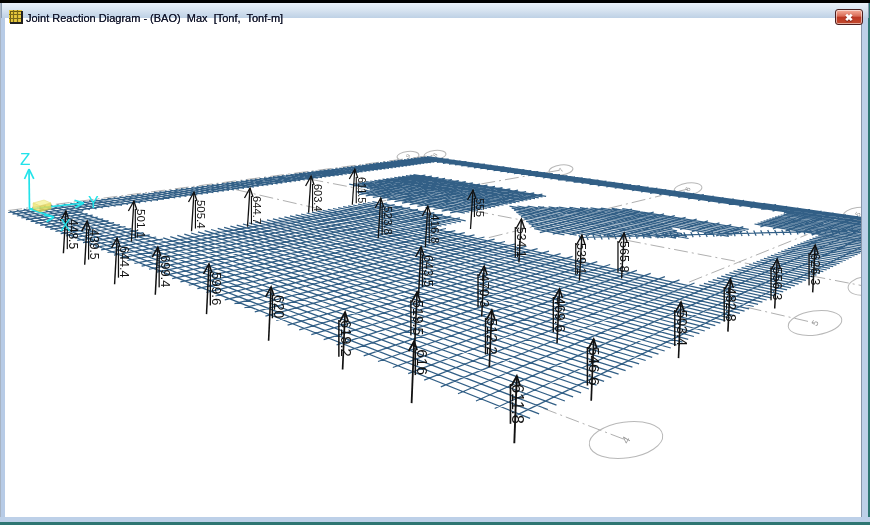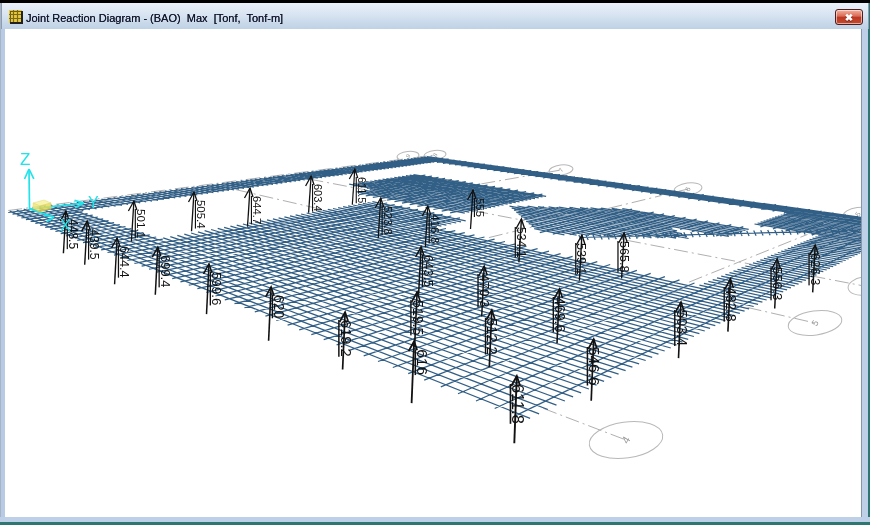--- a/index.html
+++ b/index.html
@@ -1,17 +1,17 @@
 <!DOCTYPE html>
 <html><head><meta charset="utf-8"><style>
 *{margin:0;padding:0;box-sizing:border-box}
 body{width:870px;height:525px;position:relative;font-family:"Liberation Sans",sans-serif;background:#fff;overflow:hidden}
 #frame{position:absolute;left:0;top:0;width:870px;height:525px;background:#fff}
 #topblack{position:absolute;left:0;top:0;width:870px;height:3px;background:#000}
-#titlebar{position:absolute;left:1px;top:3px;width:868px;height:26px;background:linear-gradient(#eaf1fa,#d8e4f1 45%,#bed1e5);border-left:1px solid #8a9cb2;border-right:1px solid #8a9cb2}
+#titlebar{position:absolute;left:1px;top:3px;width:868px;height:15px;background:linear-gradient(#eaf1fa,#d8e4f1 45%,#bed1e5);border-left:1px solid #8a9cb2;border-right:1px solid #8a9cb2}
 #title{position:absolute;left:24px;top:9px;font-size:11px;font-weight:400;color:#15192e;text-shadow:0 0 .4px #15192e}
 #icon{position:absolute;left:7px;top:7px;width:14px;height:14px}
 #closebtn{position:absolute;left:833px;top:6px;width:28px;height:16px;border-radius:3px;border:1px solid #4b1f1f;background:linear-gradient(#f0a08c 10%,#d86a55 45%,#bc3823 50%,#c34a2e);box-shadow:0 0 0 1px rgba(255,255,255,.55) inset}
 #closebtn span{display:block;text-align:center;font-size:10px;font-weight:700;color:#fff;line-height:15px;text-shadow:0 1px 1px #7a2014}
 #borderL{position:absolute;left:0;top:3px;width:5px;height:519px;background:#b7cbe6;border-left:1px solid #a8b4c4}
 #borderR{position:absolute;left:861px;top:3px;width:9px;height:519px;background:#bdd0e8;border-left:1px solid #8795a8;border-right:2.5px solid #2e7672}
 #borderB{position:absolute;left:0;top:517px;width:870px;height:8px;background:#bdd0e8;border-bottom:3px solid #2e7672}
 svg{position:absolute;left:0;top:0}
 </style></head><body>
 <div id="frame">

